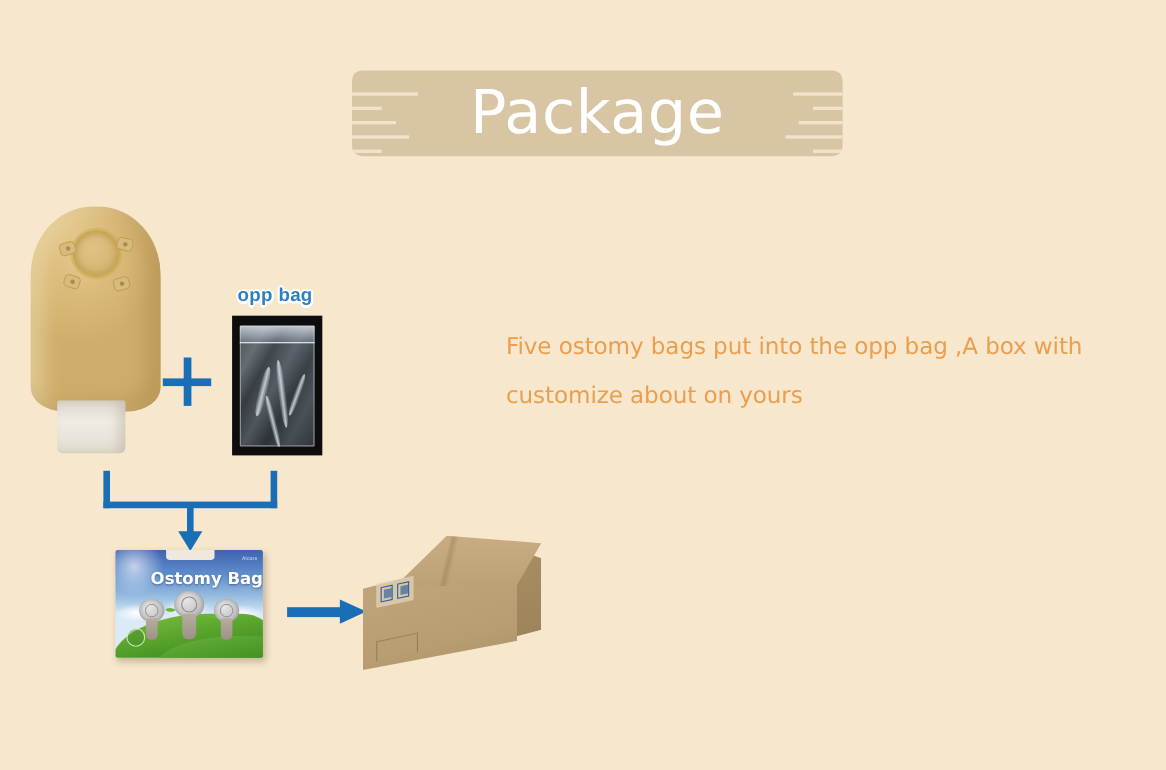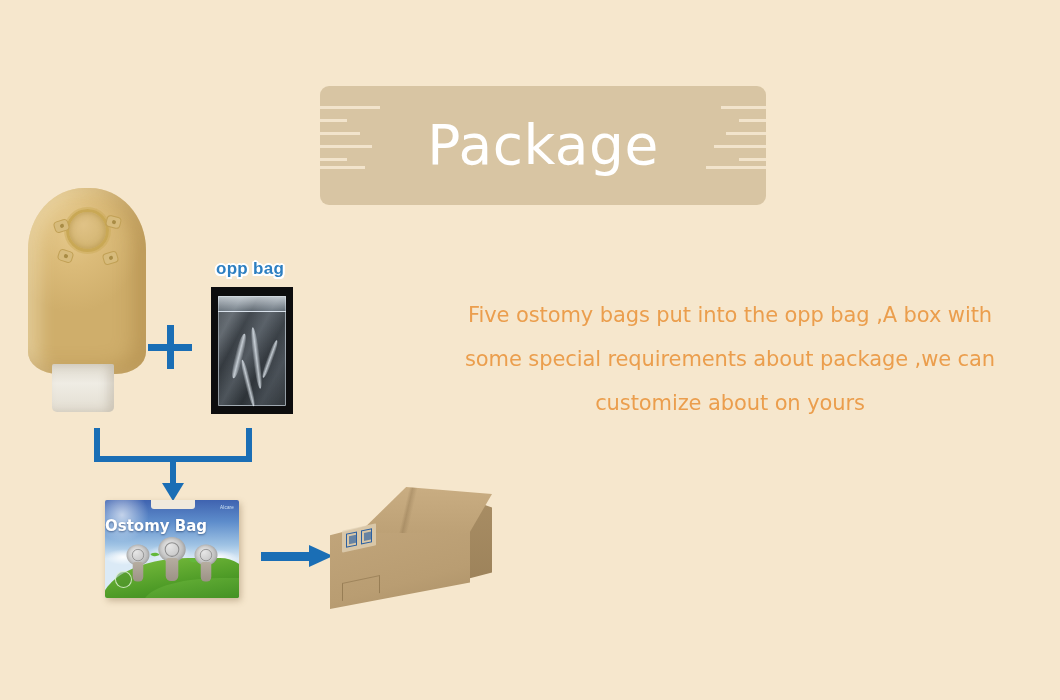--- a/index.html
+++ b/index.html
@@ -18,25 +18,24 @@
     inset: 0;
     background: #f6e7cd;
   }
 
   
   .banner {
     position: absolute;
     left: 320px;
     top: 64px;
     width: 446px;
-    height: 119px;
+    height: 78px;
     background: #d8c5a3;
     border-radius: 9px;
     overflow: hidden;
-    margin-top: 22px;
   }
   .banner-title {
     position: absolute;
     left: 0; right: 0; top: 50%;
     transform: translateY(-52%);
     text-align: center;
     color: #ffffff;
     font-size: 55px;
     font-weight: 400;
     letter-spacing: 0.5px;
@@ -242,21 +241,21 @@
   .rb-brand {
     position: absolute;
     right: 5px; top: 5px;
     font-size: 4.5px;
     color: #cfe2f3;
     letter-spacing: .2px;
   }
   .rb-title {
     position: absolute;
     left: 0; right: 0; top: 17px;
-    text-align: left;
+    text-align: right;
     font-size: 15px;
     font-weight: 700;
     color: #ffffff;
     text-shadow: 0 1px 2px rgba(20,45,90,.55);
     font-family: "DejaVu Sans", sans-serif;
   }
   .rb-sun {
     position: absolute;
     left: -10px; top: -12px;
     width: 54px; height: 54px;
@@ -431,21 +430,21 @@
     position: absolute;
     left: 460px;
     top: 293px;
     width: 540px;
     color: #eb9e4d;
     font-size: 21px;
     line-height: 44px;
     font-family: "DejaVu Sans", sans-serif;
     letter-spacing: -0.1px;
   }
-  .paragraph div { white-space: nowrap; text-align: center; }
+  .paragraph div { white-space: nowrap; }
 </style>
 </head>
 <body>
 
 <div class="stage">
 
   <div class="banner">
     <div class="rule-group left">
       <div class="rule-line" style="top:20px; width:60px;"></div>
       <div class="rule-line" style="top:33px; width:27px;"></div>
@@ -538,17 +537,16 @@
     <div class="carton-top-seam"></div>
     <div class="carton-flapline"></div>
     <div class="carton-sticker">
       <div class="sym s1"></div>
       <div class="sym s2"></div>
     </div>
   </div>
 
   <div class="paragraph">
     <div>Five ostomy bags put into the opp bag ,A box with</div>
-    <div>some special requirements about package ,we can</div>
     <div>customize about on yours</div>
   </div>
 
 </div>
 
 </body></html>

